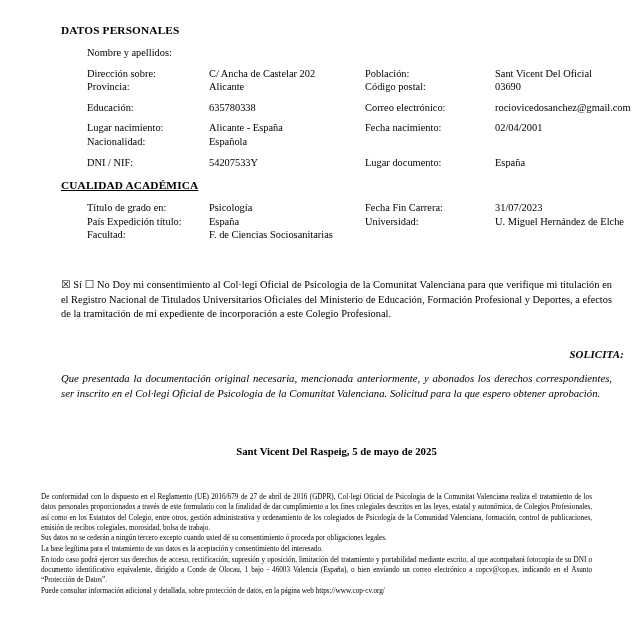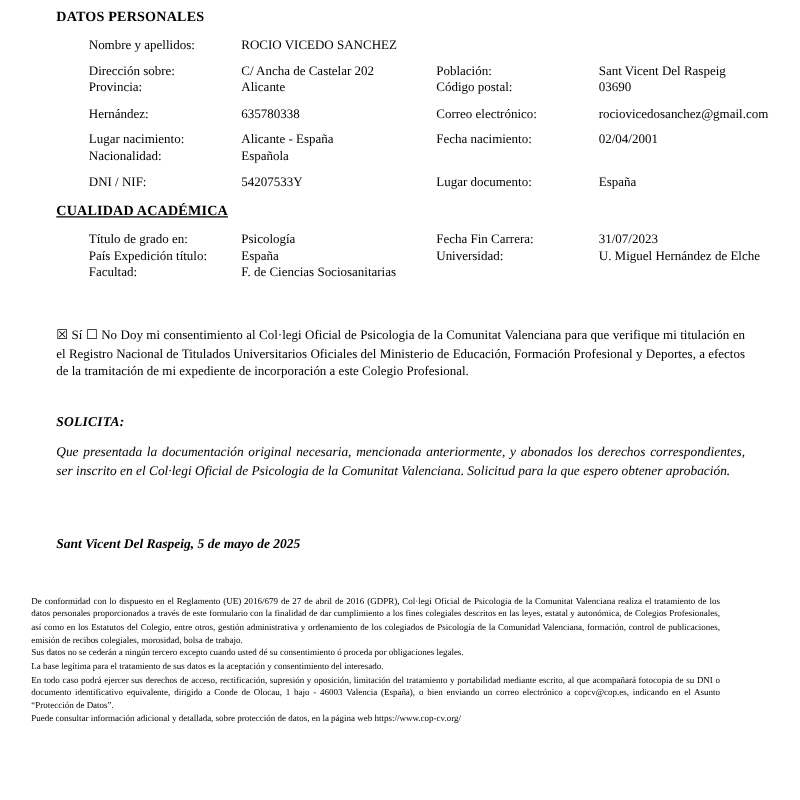--- a/index.html
+++ b/index.html
@@ -12,21 +12,21 @@
     height: 640px;
     overflow: hidden;
     font-family: "Liberation Serif", "DejaVu Serif", serif;
     color: #000000;
     -webkit-font-smoothing: antialiased;
   }
   .page {
     position: relative;
     width: 640px;
     height: 640px;
-    padding: 0;
+    padding: 16px;
     box-sizing: border-box;
   }
 
   
   .section-heading {
     font-weight: bold;
     font-size: 11.3px;
     letter-spacing: 0.15px;
     line-height: 13px;
   }
@@ -80,37 +80,37 @@
     font-size: 10.6px;
   }
 
   
   .solicita-title {
     margin-left: 45px;
     font-weight: bold;
     font-style: italic;
     font-size: 10.8px;
     letter-spacing: 0.2px;
+    text-align: right;
   }
   .solicita-body {
     width: 551px;
     margin-left: 45px;
     font-style: italic;
     font-size: 10.7px;
     line-height: 15.2px;
     text-align: justify;
   }
 
   
   .sigdate {
     width: 551px;
     margin-left: 45px;
-    text-align: left;
+    text-align: center;
     font-weight: bold;
-    font-style: italic;
     font-size: 10.8px;
   }
 
   
   .legal {
     width: 551px;
     margin-left: 25px;
     font-size: 7.2px;
     line-height: 10.2px;
     text-align: justify;
@@ -131,57 +131,56 @@
 
   <div class="section-heading" style="margin-left:45px;">DATOS PERSONALES</div>
 
   <div class="gap-md"></div>
 
   <div class="fieldblock">
 
     <div class="frow">
       <div class="col-left">
         <span class="flabel">Nombre y apellidos:</span>
-        <span class="fvalue">ROCIO VICEDO SANCHEZ</span>
       </div>
       <div class="col-right">
         <span class="flabel-r"></span>
         <span class="fvalue"></span>
       </div>
     </div>
 
     <div class="gap-sm"></div>
 
     <div class="frow">
       <div class="col-left">
         <span class="flabel">Dirección sobre:</span>
         <span class="fvalue">C/ Ancha de Castelar 202</span>
       </div>
       <div class="col-right">
         <span class="flabel-r">Población:</span>
-        <span class="fvalue">Sant Vicent Del Raspeig</span>
+        <span class="fvalue">Sant Vicent Del Oficial</span>
       </div>
     </div>
 
     <div class="frow">
       <div class="col-left">
         <span class="flabel">Provincia:</span>
         <span class="fvalue">Alicante</span>
       </div>
       <div class="col-right">
         <span class="flabel-r">Código postal:</span>
         <span class="fvalue">03690</span>
       </div>
     </div>
 
     <div class="gap-sm"></div>
 
     <div class="frow">
       <div class="col-left">
-        <span class="flabel">Hernández:</span>
+        <span class="flabel">Educación:</span>
         <span class="fvalue">635780338</span>
       </div>
       <div class="col-right">
         <span class="flabel-r">Correo electrónico:</span>
         <span class="fvalue">rociovicedosanchez@gmail.com</span>
       </div>
     </div>
 
     <div class="gap-sm"></div>
 

